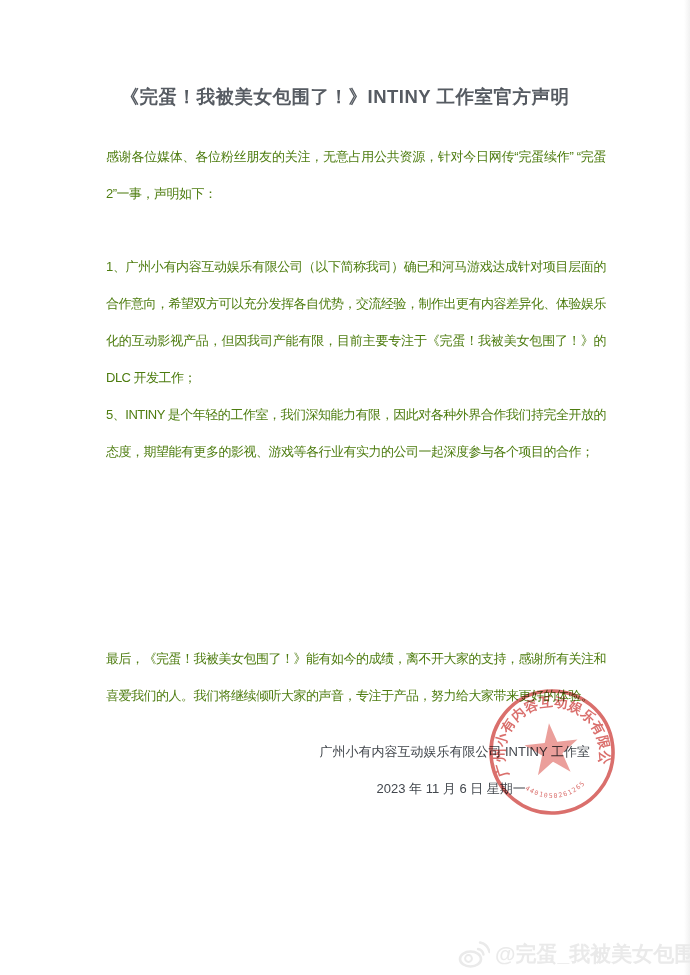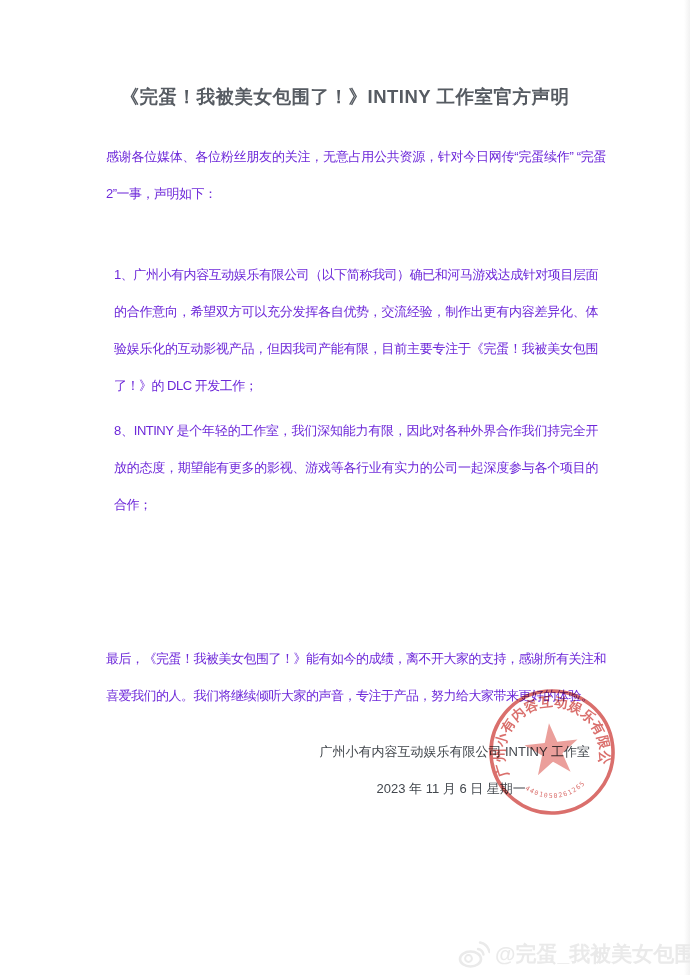--- a/index.html
+++ b/index.html
@@ -18,23 +18,23 @@
   .doc-title{
     position:absolute;top:84px;left:0;right:0;margin:0;
     text-align:center;
     font-size:18.5px;font-weight:bold;
     color:#565b62;letter-spacing:.5px;
   }
   .bodytext{
     position:absolute;left:106px;width:500px;margin:0;
     font-size:13px;line-height:37px;letter-spacing:-.5px;
     text-align:justify;text-justify:inter-ideograph;
-    color:#6d28d9;
+    color:#4d7c0f;
   }
-  .bodytext p{margin:8px;}
+  .bodytext p{margin:0;}
   .intro{top:138px;}
   .points{top:248px;}
   .closing{top:640px;}
   .sign-block{
     position:absolute;top:733px;right:100px;margin:0;
     text-align:center;
     font-size:13px;line-height:37px;
     color:#42474d;
   }
   .sign-block .date-line{padding-right:7px;}
@@ -68,21 +68,21 @@
 <div class="page">
 
   <div class="paper-edge"></div>
 
   <h1 class="doc-title">《完蛋！我被美女包围了！》INTINY 工作室官方声明</h1>
 
   <p class="bodytext intro">感谢各位媒体、各位粉丝朋友的关注，无意占用公共资源，针对今日网传“完蛋续作” “完蛋2”一事，声明如下：</p>
 
   <div class="bodytext points">
     <p>1、广州小有内容互动娱乐有限公司（以下简称我司）确已和河马游戏达成针对项目层面的合作意向，希望双方可以充分发挥各自优势，交流经验，制作出更有内容差异化、体验娱乐化的互动影视产品，但因我司产能有限，目前主要专注于《完蛋！我被美女包围了！》的 DLC 开发工作；</p>
-    <p>8、INTINY 是个年轻的工作室，我们深知能力有限，因此对各种外界合作我们持完全开放的态度，期望能有更多的影视、游戏等各行业有实力的公司一起深度参与各个项目的合作；</p>
+    <p>5、INTINY 是个年轻的工作室，我们深知能力有限，因此对各种外界合作我们持完全开放的态度，期望能有更多的影视、游戏等各行业有实力的公司一起深度参与各个项目的合作；</p>
   </div>
 
   <p class="bodytext closing">最后，《完蛋！我被美女包围了！》能有如今的成绩，离不开大家的支持，感谢所有关注和喜爱我们的人。我们将继续倾听大家的声音，专注于产品，努力给大家带来更好的体验。</p>
 
   <div class="sign-block">
     <div>广州小有内容互动娱乐有限公司 INTINY 工作室</div>
     <div class="date-line">2023 年 11 月 6 日 星期一</div>
   </div>
 
   <div class="stamp">

